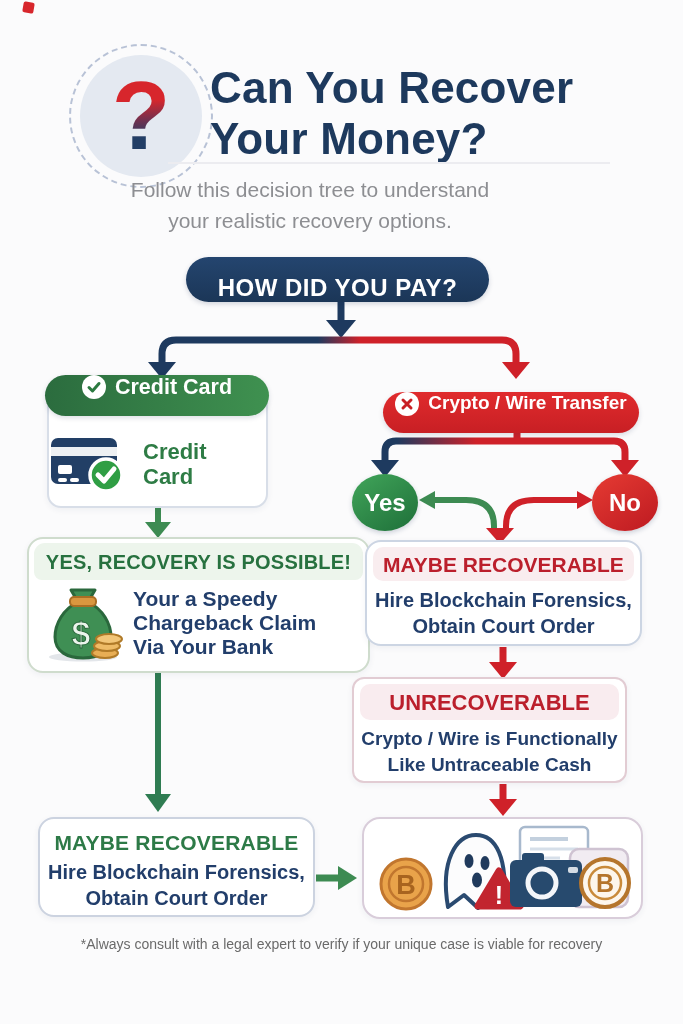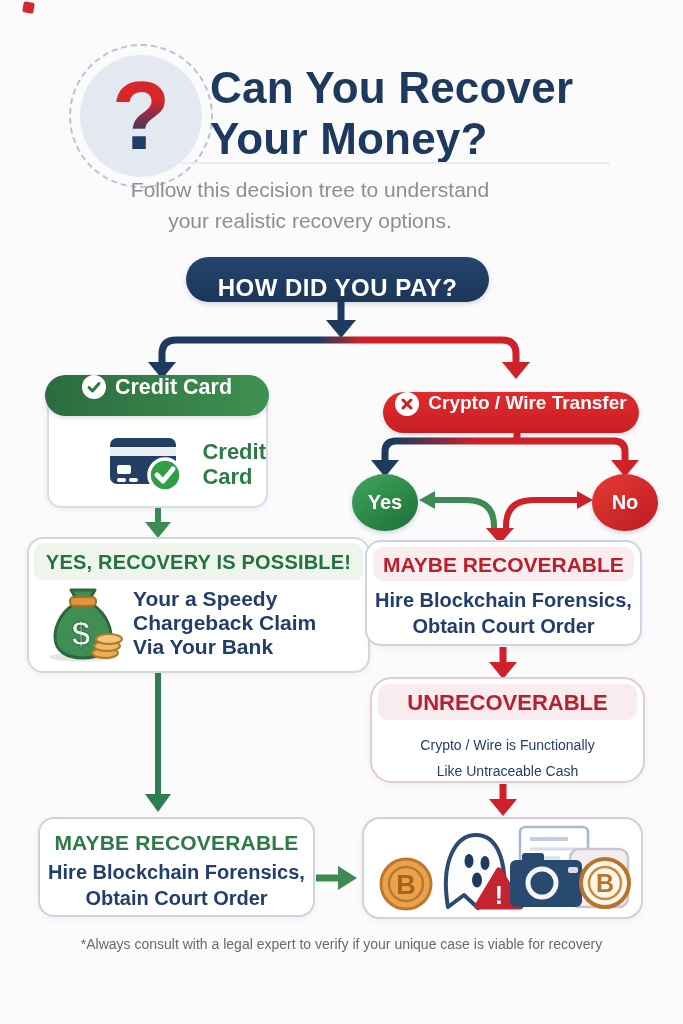--- a/index.html
+++ b/index.html
@@ -23,41 +23,41 @@
   
   .root-pill{left:186px;top:257px;width:303px;height:45px;border-radius:23px;
     background:linear-gradient(180deg,#24456f,#1b3657);display:flex;align-items:flex-end;justify-content:center;
     color:#fff;font-size:24px;font-weight:700;letter-spacing:.5px;z-index:3;box-shadow:0 2px 5px rgba(20,40,80,.18);}
   .branch-pill{height:41px;border-radius:21px;display:flex;align-items:flex-start;justify-content:center;gap:9px;
     color:#fff;font-weight:700;z-index:3;box-shadow:0 2px 5px rgba(20,40,80,.15);}
   .credit-pill{left:45px;top:375px;width:224px;background:linear-gradient(90deg,#2b6c3e,#3f9150);font-size:21.5px;}
   .crypto-pill{left:383px;top:392px;width:256px;background:linear-gradient(180deg,#e02b2d,#c81f24);font-size:19px;}
   .pill-badge{width:24px;height:24px;border-radius:50%;background:#fff;flex:0 0 auto;display:flex;align-items:center;justify-content:center;}
   .card-box{left:47px;top:393px;width:221px;height:115px;background:#fff;border:2px solid #d8dee8;border-radius:14px;
-    box-sizing:border-box;z-index:2;display:flex;align-items:center;justify-content:flex-end;gap:14px;padding-top:26px;
+    box-sizing:border-box;z-index:2;display:flex;align-items:center;justify-content:flex-start;gap:14px;padding-top:26px;
     box-shadow:0 2px 6px rgba(30,50,90,.06);}
   .card-label{font-size:22px;line-height:25px;font-weight:700;color:#2e7c45;}
   .outcome-box{background:#fff;box-sizing:border-box;z-index:2;box-shadow:0 2px 6px rgba(30,50,90,.06);}
   .possible-box{left:27px;top:537px;width:343px;height:136px;border:2px solid #cfdccd;border-radius:16px;}
   .possible-head{margin:4px 5px 0;background:#edf5ec;border-radius:11px 11px 8px 8px;padding:8px 0 6px;
     text-align:center;color:#27713f;font-size:20px;font-weight:800;letter-spacing:.2px;}
   .possible-body{display:flex;align-items:center;gap:8px;padding:4px 8px 4px 12px;}
   .possible-lines{font-size:21px;line-height:24px;font-weight:700;color:#223e6b;}
   .maybe-left{left:38px;top:817px;width:277px;height:100px;border:2px solid #ccd3e0;border-radius:16px;text-align:center;}
   .maybe-left .m-title{margin-top:12px;color:#2d7a47;font-size:21px;font-weight:800;letter-spacing:.2px;}
   .maybe-left .m-body{margin-top:4px;font-size:20px;line-height:26px;font-weight:700;color:#223e6b;}
   .maybe-right{left:365px;top:540px;width:277px;height:106px;border:2px solid #ccd5e3;border-radius:16px;text-align:center;}
   .band{margin:5px 6px 0;background:#f9edef;border-radius:10px;padding:6px 0 4px;color:#bb1f2c;font-weight:800;}
   .maybe-right .band{font-size:21px;}
   .maybe-right .m-body{margin-top:6px;font-size:20px;line-height:26px;font-weight:700;color:#223e6b;}
-  .unrec-box{left:370px;top:677px;width:275px;height:106px;border:2px solid #e2ccd3;border-radius:22px;text-align:center;}
+  .unrec-box{left:352px;top:677px;width:275px;height:106px;border:2px solid #e2ccd3;border-radius:12px;text-align:center;}
   .unrec-box .band{font-size:22px;background:#f9ecef;}
-  .unrec-box .m-body{margin-top:12px;font-size:14px;line-height:26px;font-weight:400;color:#223e6b;}
+  .unrec-box .m-body{margin-top:6px;font-size:19px;line-height:26px;font-weight:700;color:#223e6b;}
   .ellipse{width:66px;height:57px;border-radius:50%;display:flex;align-items:center;justify-content:center;
-    color:#fff;font-size:20px;font-weight:700;z-index:3;box-shadow:0 2px 5px rgba(20,40,80,.2);}
+    color:#fff;font-size:24px;font-weight:700;z-index:3;box-shadow:0 2px 5px rgba(20,40,80,.2);}
   .yes-ellipse{left:352px;top:474px;background:linear-gradient(145deg,#41a55a,#1e6f39);}
   .no-ellipse{left:592px;top:474px;background:linear-gradient(145deg,#e63b33,#bd1a21);}
   .final-box{left:362px;top:817px;width:281px;height:102px;background:#fff;border:2px solid #d9cdda;border-radius:18px;
     box-sizing:border-box;z-index:2;display:flex;align-items:center;justify-content:center;box-shadow:0 2px 6px rgba(30,50,90,.06);}
   .footer{left:0;top:936px;width:683px;text-align:center;font-size:14px;color:#6a6a6a;}
   .connectors{left:0;top:0;z-index:1;pointer-events:none;}
 </style>
 </head>
 <body>
 

